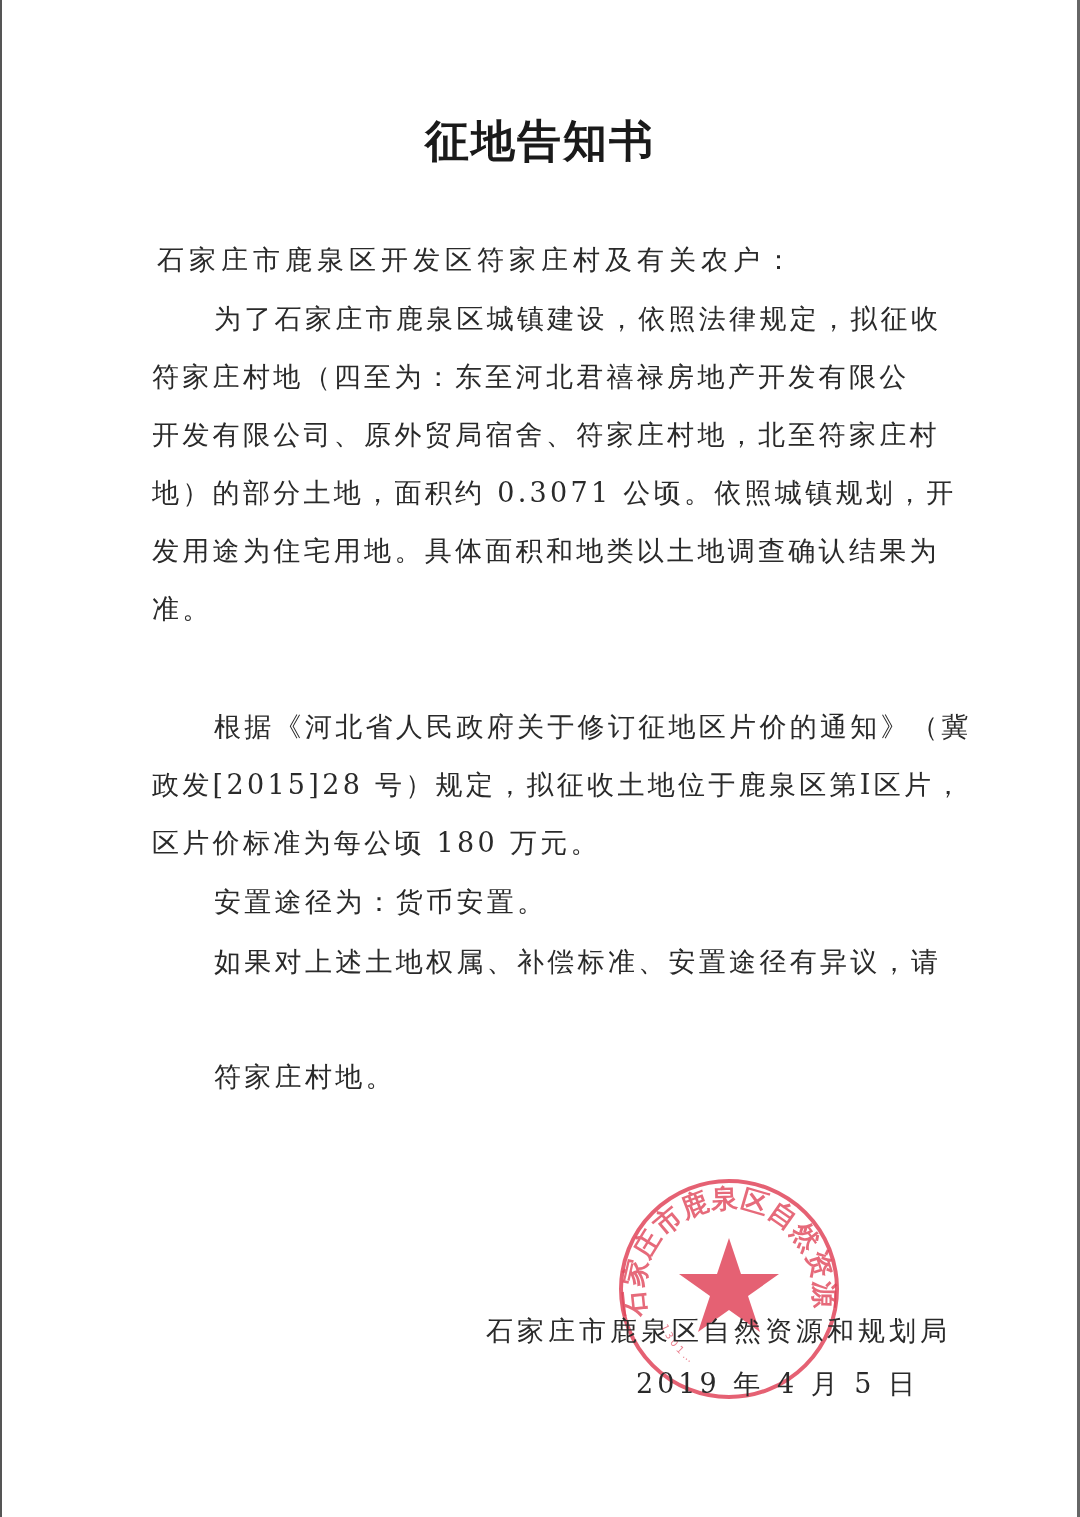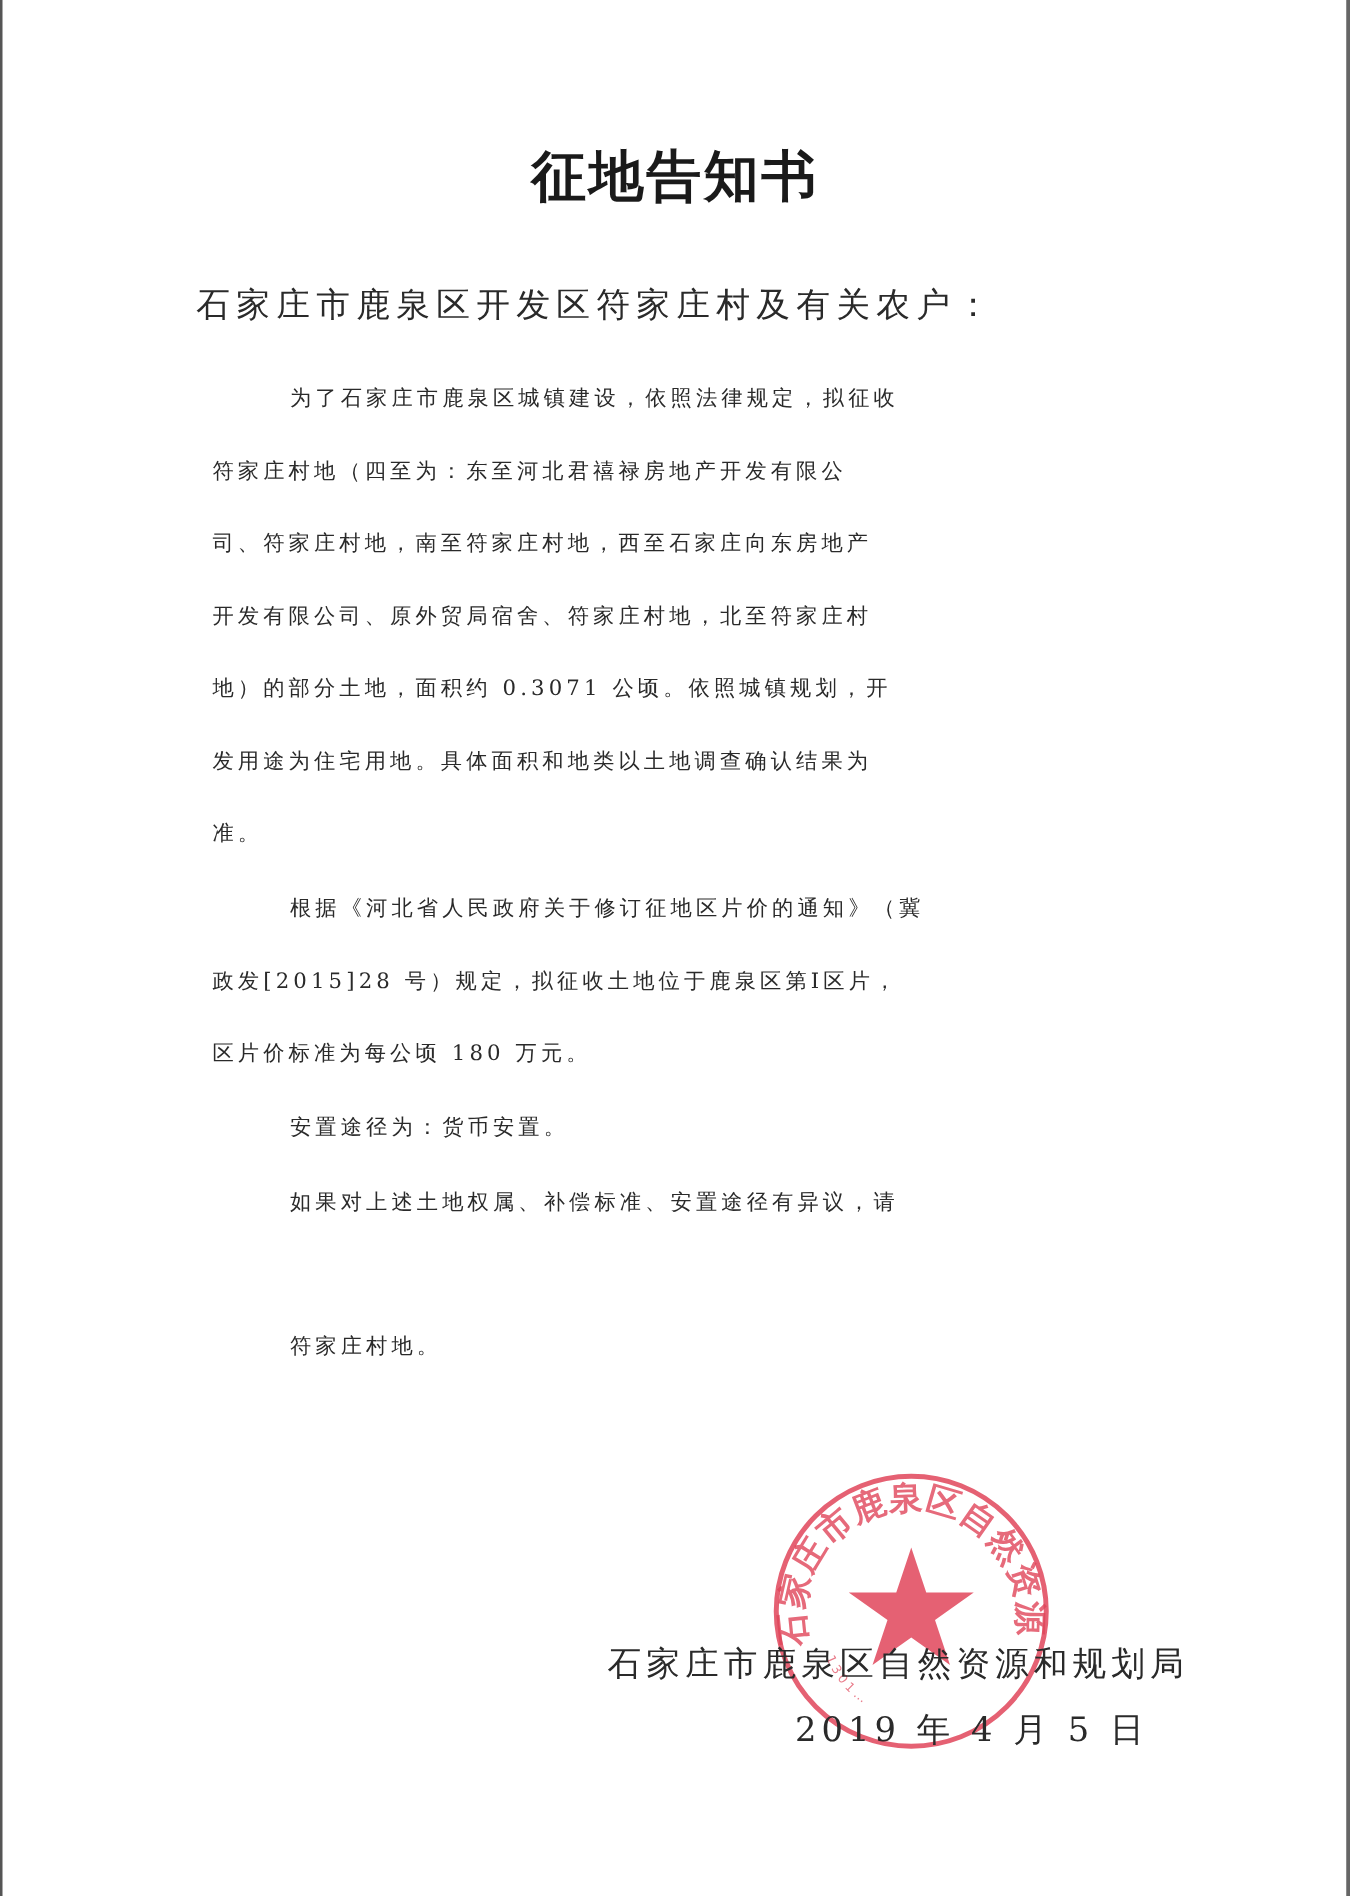--- a/index.html
+++ b/index.html
@@ -28,30 +28,30 @@
     text-align: center;
     font-family: "DejaVu Sans", "Liberation Sans", sans-serif;
     font-weight: bold;
     font-size: 44px;
     letter-spacing: 2px;
     color: #1a1a1a;
   }
   .salutation {
     position: absolute;
     left: 157px;
-    top: 226px;
+    top: 242px;
     font-size: 27px;
     letter-spacing: 5px;
     white-space: nowrap;
   }
   .para {
     position: absolute;
-    left: 170px;
+    left: 152px;
     width: 782px;
-    font-size: 17px;
+    font-size: 27px;
     line-height: 58px;
     text-align: justify;
     text-align-last: left;
     letter-spacing: 3.3px;
   }
   .para .indent { display: inline-block; width: 62px; }
   .p1 { top: 290px; }
   .p2 { top: 698px; }
   .p3 { top: 873px; }
   .p4 { top: 933px; }
@@ -88,21 +88,20 @@
 <div class="edge-left"></div>
 <div class="edge-right"></div>
 
 <div class="title">征地告知书</div>
 
 <div class="salutation">石家庄市鹿泉区开发区符家庄村及有关农户：</div>
 
 <div class="para p1">
   <span class="line"><span class="indent"></span><span>为了石家庄市鹿泉区城镇建设，依照法律规定，拟征收</span></span>
   <span class="line">符家庄村地（四至为：东至河北君禧禄房地产开发有限公</span>
-  <span class="line">司、符家庄村地，南至符家庄村地，西至石家庄向东房地产</span>
   <span class="line">开发有限公司、原外贸局宿舍、符家庄村地，北至符家庄村</span>
   <span class="line">地）的部分土地，面积约 0.3071 公顷。依照城镇规划，开</span>
   <span class="line">发用途为住宅用地。具体面积和地类以土地调查确认结果为</span>
   <span class="line">准。</span>
 </div>
 
 <div class="para p2">
   <span class="line"><span class="indent"></span><span>根据《河北省人民政府关于修订征地区片价的通知》（冀</span></span>
   <span class="line">政发[2015]28 号）规定，拟征收土地位于鹿泉区第Ⅰ区片，</span>
   <span class="line">区片价标准为每公顷 180 万元。</span>

